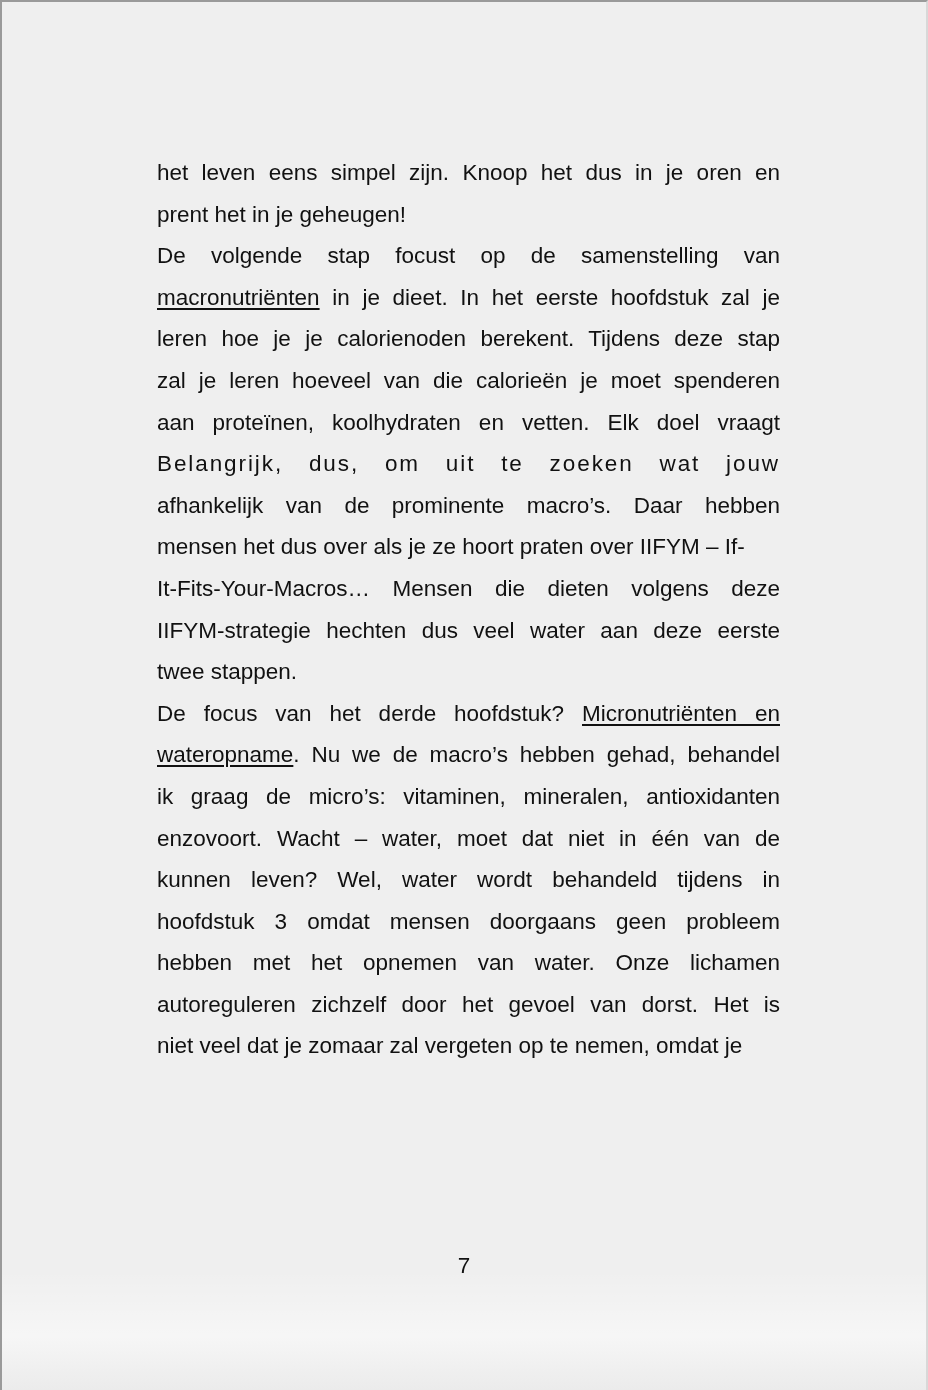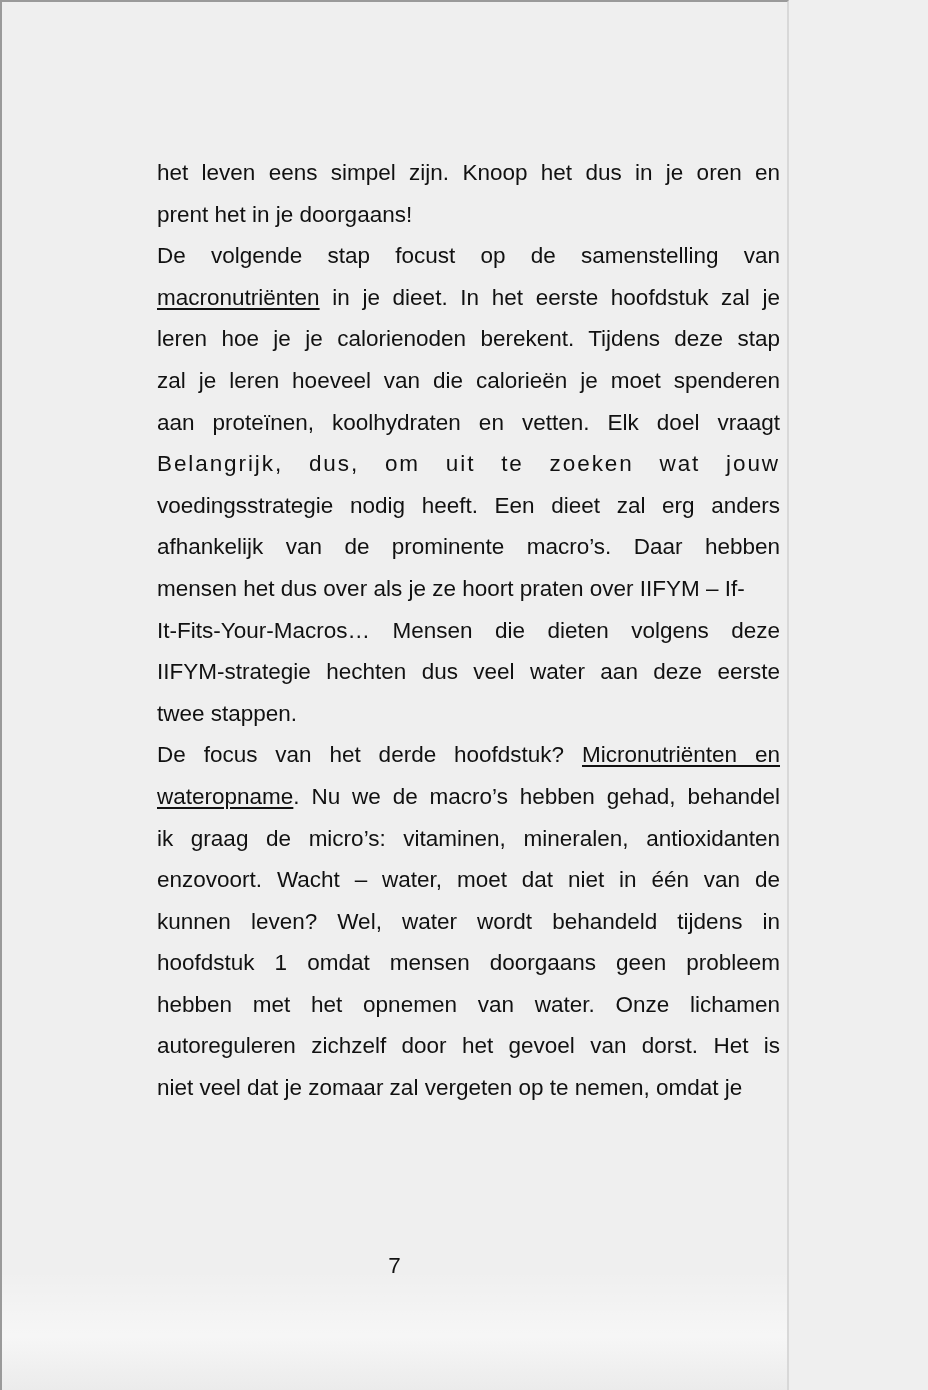--- a/index.html
+++ b/index.html
@@ -15,21 +15,21 @@
     color: #000000;
     overflow: hidden;
     position: relative;
   }
 
   
   .page {
     position: absolute;
     left: 0;
     top: 0;
-    width: 789px;
+    width: 928px;
     height: 1390px;
     background: #efefef;
     border-left: 2px solid #9a9a9a;
     border-top: 2px solid #9a9a9a;
     border-right: 2px solid #d8d8d8;
     box-sizing: border-box;
   }
 
   
   .page-shade {
@@ -88,41 +88,40 @@
   }
 </style>
 </head>
 <body>
 
 <div class="page">
 
   <div class="text-column">
 
     <p class="para stretch-last"><span>het leven eens simpel zijn. Knoop het dus in je oren en</span></p>
-    <p class="para"><span>prent het in je doorgaans!</span></p>
+    <p class="para"><span>prent het in je geheugen!</span></p>
 
     <p class="para stretch-last"><span>De volgende stap focust op de samenstelling van</span></p>
     <p class="para stretch-last"><u class="term">macronutriënten</u><span> in je dieet. In het eerste hoofdstuk zal je</span></p>
     <p class="para stretch-last"><span>leren hoe je je calorienoden berekent. Tijdens deze stap</span></p>
     <p class="para stretch-last"><span>zal je leren hoeveel van die calorieën je moet spenderen</span></p>
     <p class="para stretch-last"><span>aan proteïnen, koolhydraten en vetten. Elk doel vraagt</span></p>
     <p class="para stretch-last tracked"><span>Belangrijk, dus, om uit te zoeken wat jouw</span></p>
-    <p class="para stretch-last"><span>voedingsstrategie nodig heeft. Een dieet zal erg anders</span></p>
     <p class="para stretch-last"><span>afhankelijk van de prominente macro’s. Daar hebben</span></p>
     <p class="para"><span>mensen het dus over als je ze hoort praten over IIFYM – If-</span></p>
     <p class="para stretch-last"><span>It-Fits-Your-Macros… Mensen die dieten volgens deze</span></p>
     <p class="para stretch-last"><span>IIFYM-strategie hechten dus veel water aan deze eerste</span></p>
     <p class="para"><span>twee stappen.</span></p>
 
     <p class="para stretch-last"><span>De focus van het derde hoofdstuk? </span><u class="term">Micronutriënten en</u></p>
     <p class="para stretch-last"><u class="term">wateropname</u><span>. Nu we de macro’s hebben gehad, behandel</span></p>
     <p class="para stretch-last"><span>ik graag de micro’s: vitaminen, mineralen, antioxidanten</span></p>
     <p class="para stretch-last"><span>enzovoort. Wacht – water, moet dat niet in één van de</span></p>
     <p class="para stretch-last"><span>kunnen leven? Wel, water wordt behandeld tijdens in</span></p>
-    <p class="para stretch-last"><span>hoofdstuk 1 omdat mensen doorgaans geen probleem</span></p>
+    <p class="para stretch-last"><span>hoofdstuk 3 omdat mensen doorgaans geen probleem</span></p>
     <p class="para stretch-last"><span>hebben met het opnemen van water. Onze lichamen</span></p>
     <p class="para stretch-last"><span>autoreguleren zichzelf door het gevoel van dorst. Het is</span></p>
     <p class="para"><span>niet veel dat je zomaar zal vergeten op te nemen, omdat je</span></p>
 
   </div>
 
   <div class="page-number">7</div>
 
   <div class="page-shade"></div>
 </div>

